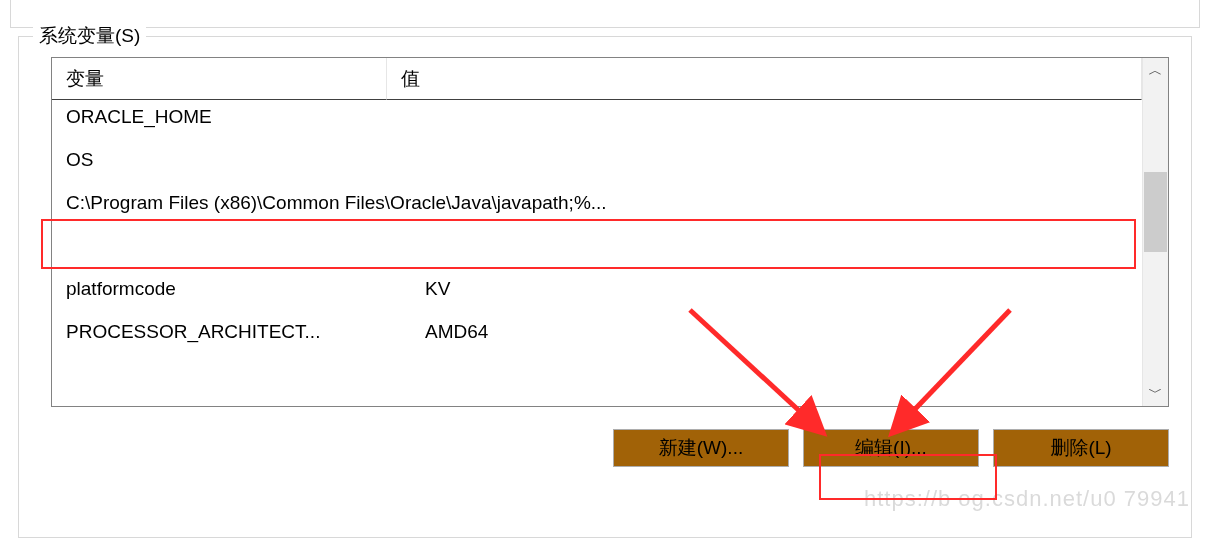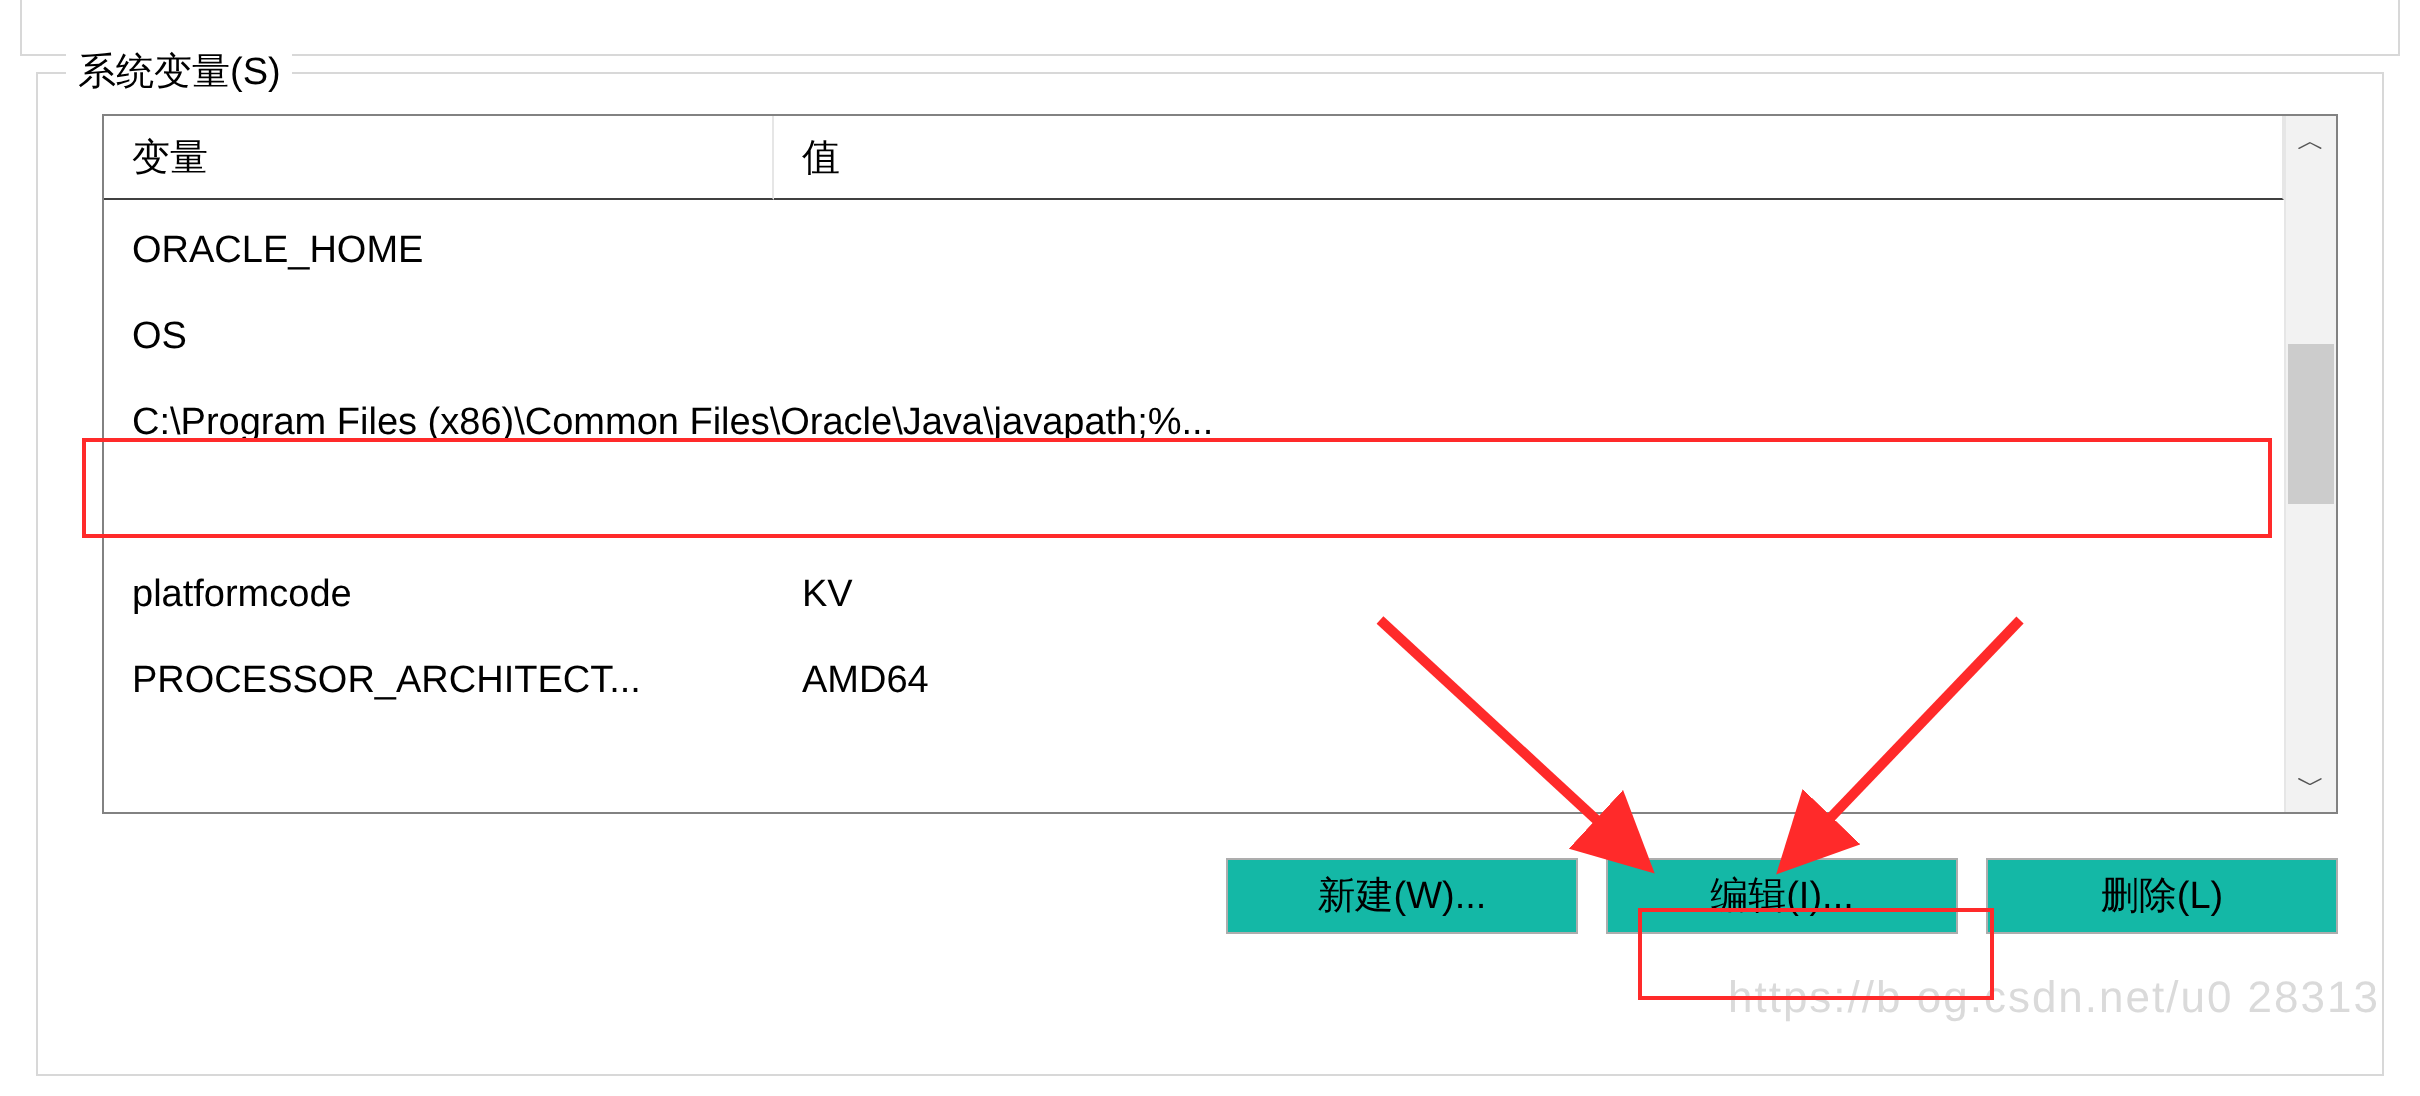--- a/index.html
+++ b/index.html
@@ -64,21 +64,22 @@
     .col-name {
       width: 335px;
       flex-shrink: 0;
     }
     .col-value {
       flex: 1;
     }
     .list-row {
       display: flex;
       height: 43px;
-      align-items: flex-end;
+      align-items: flex-start;
+      gap: 24px;
     }
     .list-row .cell {
       padding: 6px 14px;
       font-size: 19px;
       white-space: nowrap;
       overflow: hidden;
       text-overflow: ellipsis;
     }
     .cell-name {
       width: 335px;
@@ -119,21 +120,21 @@
     .button-row {
       display: flex;
       justify-content: flex-end;
       gap: 14px;
       margin-top: 22px;
     }
     .btn {
       width: 176px;
       height: 38px;
       border: 1px solid #adadad;
-      background: #14b8a6;
+      background: #a16207;
       font-size: 19px;
       font-family: inherit;
       cursor: pointer;
       display: flex;
       align-items: center;
       justify-content: center;
     }
     .highlight-row {
       position: absolute;
       border: 2px solid #ff2a2a;
@@ -240,13 +241,13 @@
 
 <svg class="arrow" style="top:300px;left:870px;" width="170" height="150">
   <defs>
     <marker id="ah2" markerWidth="8" markerHeight="8" refX="6" refY="4" orient="auto">
       <polygon points="0 0, 8 4, 0 8" fill="#ff2a2a"></polygon>
     </marker>
   </defs>
   <line x1="140" y1="10" x2="25" y2="130" stroke="#ff2a2a" stroke-width="5" marker-end="url(#ah2)"></line>
 </svg>
 
-<div class="watermark">https://b og.csdn.net/u0   28313</div>
+<div class="watermark">https://b og.csdn.net/u0   79941</div>
 
 </body></html>

